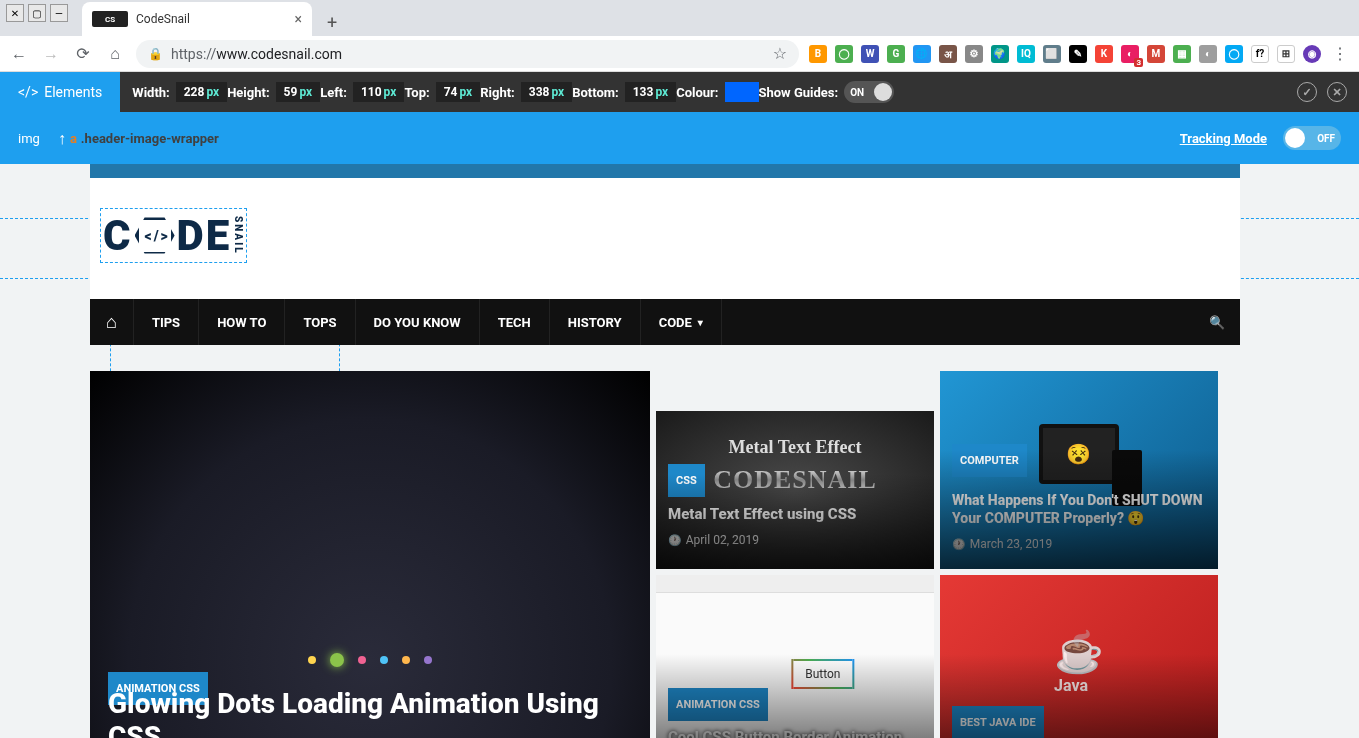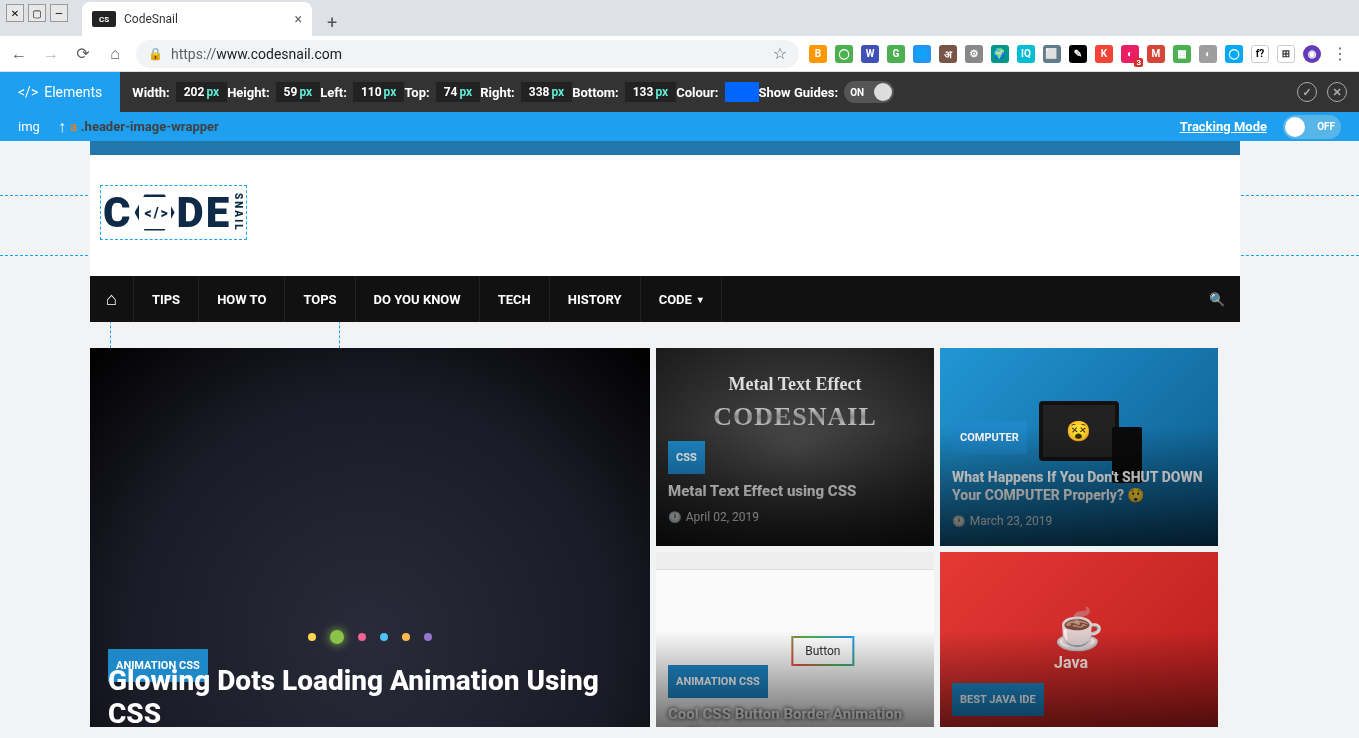--- a/index.html
+++ b/index.html
@@ -3,21 +3,21 @@
 <meta charset="utf-8">
 <style>
 * { margin: 0; padding: 0; box-sizing: border-box; font-family: -apple-system, BlinkMacSystemFont, "Segoe UI", Roboto, sans-serif; }
 body { background: #f1f3f4; width: 1359px; height: 738px; overflow: hidden; }
 
 
 .browser-top { background: #dee1e6; height: 36px; display: flex; align-items: flex-end; }
 .window-controls { display: flex; gap: 4px; padding: 4px 6px; align-self: flex-start; }
 .wc-btn { width: 18px; height: 18px; border: 1px solid #999; background: #e8e8e8; font-size: 10px; display:flex; align-items:center; justify-content:center; }
 .tab { background: #fff; height: 34px; width: 230px; display: flex; align-items: center; padding: 0 10px; border-radius: 8px 8px 0 0; margin-left: 8px; gap: 8px; font-size: 12px; color: #333; }
-.tab-favicon { width: 24px; height: 16px; background: #222; border-radius: 2px; display:flex;align-items:center;justify-content:center;color:#fff;font-size:8px;font-weight:bold; }
+.tab-favicon { width: 36px; height: 16px; background: #222; border-radius: 2px; display:flex;align-items:center;justify-content:center;color:#fff;font-size:8px;font-weight:bold; }
 .tab-close { margin-left: auto; font-size: 14px; color: #666; cursor: pointer; }
 .tab-add { width: 28px; height: 28px; display: flex; align-items: center; justify-content: center; font-size: 18px; color: #555; margin-left: 6px; }
 
 .addr-bar { background: #fff; height: 36px; display: flex; align-items: center; padding: 0 8px; gap: 10px; border-bottom: 1px solid #ddd; }
 .nav-btn { width: 22px; height: 22px; display: flex; align-items: center; justify-content: center; color: #5f6368; font-size: 16px; }
 .nav-btn.disabled { color: #bbb; }
 .url-box { flex: 1; height: 28px; background: #f1f3f4; border-radius: 14px; display: flex; align-items: center; padding: 0 12px; gap: 8px; font-size: 14px; color: #202124; }
 .lock-icon { color: #5f6368; font-size: 12px; }
 .url-text { color: #5f6368; }
 .url-text .domain { color: #202124; }
@@ -32,21 +32,21 @@
 .insp-val { background: #222; padding: 3px 8px; font-size:12px; display:flex; align-items:baseline; gap:2px;}
 .insp-val .num { color:#fff; }
 .insp-val .unit { color:#5eead4; }
 .colour-swatch { width: 34px; height: 20px; background: #0066ff; }
 .toggle { background: #555; width: 50px; height: 22px; border-radius: 11px; position: relative; display:flex; align-items:center; }
 .toggle .knob { width: 18px; height: 18px; background: #ddd; border-radius: 50%; position: absolute; right: 2px; }
 .toggle .lbl { font-size:10px; color:#fff; position:absolute; left:6px; font-weight:bold;}
 .insp-right { margin-left: auto; display: flex; gap: 10px; align-items:center; }
 .circ-btn { width: 20px; height: 20px; border: 1.5px solid #aaa; border-radius: 50%; display:flex;align-items:center;justify-content:center;font-size:11px;color:#aaa; }
 
-.blue-bar { background: #1e9fef; height: 29px; display: flex; align-items: center; padding: 8px 18px; color: #fff; font-size: 13px; gap: 18px; }
+.blue-bar { background: #1e9fef; height: 52px; display: flex; align-items: center; padding: 8px 18px; color: #fff; font-size: 13px; gap: 18px; }
 .blue-bar .crumb { display:flex; align-items:center; gap:4px; }
 .blue-bar .arrow-up { font-size:16px; }
 .blue-bar .tag-a { color: #e67e22; font-weight:bold;}
 .blue-bar .cls { color: #404040; font-weight:bold;}
 .tracking { margin-left: auto; display:flex; align-items:center; gap:16px; font-weight:bold;text-decoration:underline;}
 .track-toggle { width: 58px; height: 24px; background: #57b5e8; border-radius: 12px; position: relative; display:flex; align-items:center; }
 .track-toggle .knob { width: 20px; height: 20px; background: #fff; border-radius: 50%; position: absolute; left: 2px; }
 .track-toggle .off { position:absolute; right:6px; font-size:10px; color:#fff; font-weight:bold;}
 
 
@@ -76,21 +76,21 @@
 .card .meta { position: absolute; font-size: 12px; display:flex; align-items:center; gap:4px; }
 .card .meta::before { content: "🕐"; font-size: 11px; }
 
 .card-main { grid-row: 1 / 3; background: radial-gradient(circle at 50% 72%, #2a2b3a 0%, #1a1b26 60%, #000 100%); }
 .card-main .dots { position:absolute; left:50%; top:72%; transform:translate(-50%,-50%); display:flex; gap:14px; align-items:center;}
 .dot { width:8px; height:8px; border-radius:50%; }
 .d1{background:#ffd54f;} .d2{background:#8bc34a; width:14px;height:14px; box-shadow:0 0 10px #8bc34a;} .d3{background:#f06292;} .d4{background:#4fc3f7;} .d5{background:#ffb74d;} .d6{background:#9575cd;}
 .card-main .tag { left: 18px; bottom: 68px; }
 .card-main .title { left: 18px; bottom: 20px; font-size: 28px; }
 
-.card-metal { background: radial-gradient(ellipse at center, #4a4a4a 0%, #1a1a1a 100%); }
+.card-metal { background: radial-gradient(ellipse at center, #4a4a4a 0%, #1a1a1a 100%); margin-top: 40px; }
 .card-metal .mt { position:absolute; width:100%; text-align:center; }
 .card-metal .mt1 { top:26px; font-family: Georgia, serif; font-size:18px; font-weight:bold; color:#ddd; }
 .card-metal .mt2 { top:54px; font-family: Georgia, serif; font-size:26px; font-weight:900; background: linear-gradient(#eee,#888,#eee); -webkit-background-clip: text; background-clip: text; color: transparent; letter-spacing:1px;}
 .card-metal .tag { left: 12px; bottom: 72px; }
 .card-metal .title { left: 12px; bottom: 46px; font-size: 15px; right:12px; }
 .card-metal .meta { left: 12px; bottom: 22px; }
 
 .card-computer { background: linear-gradient(135deg,#2196d4,#0d5a8a); }
 .card-computer .monitor { position:absolute; left:50%; top:42%; transform:translate(-50%,-50%); width:80px; height:60px; background:#222; border:4px solid #111; border-radius:4px; display:flex;align-items:center;justify-content:center;font-size:20px;}
 .card-computer .tower { position:absolute; left:62%; top:40%; width:30px; height:56px; background:#0a0a0a; border-radius:2px;}
@@ -166,21 +166,21 @@
 
 <div style="display:flex">
   <div class="insp-elements">
     <span>&lt;/&gt;</span>
     <span>Elements</span>
   </div>
   <div class="inspector-bar" style="flex:1">
     <div class="insp-field">
       <span>Width:</span>
       <span class="insp-val">
-          <span class="num">202</span>
+          <span class="num">228</span>
           <span class="unit">px</span>
         </span>
     </div>
     <div class="insp-field">
       <span>Height:</span>
       <span class="insp-val">
           <span class="num">59</span>
           <span class="unit">px</span>
         </span>
     </div>

